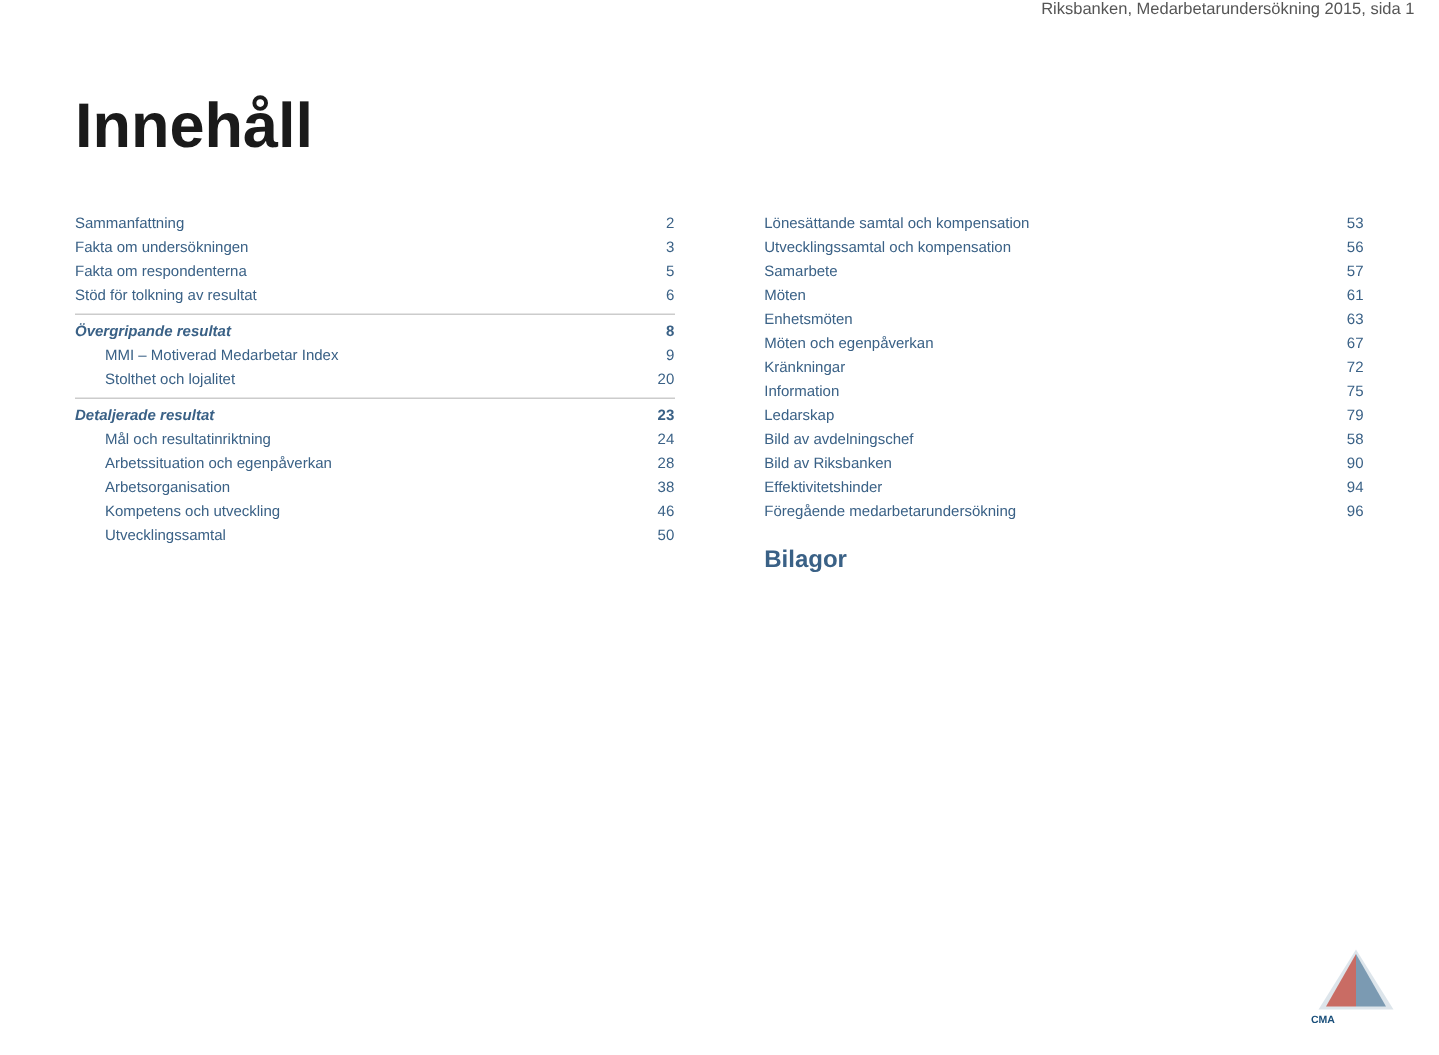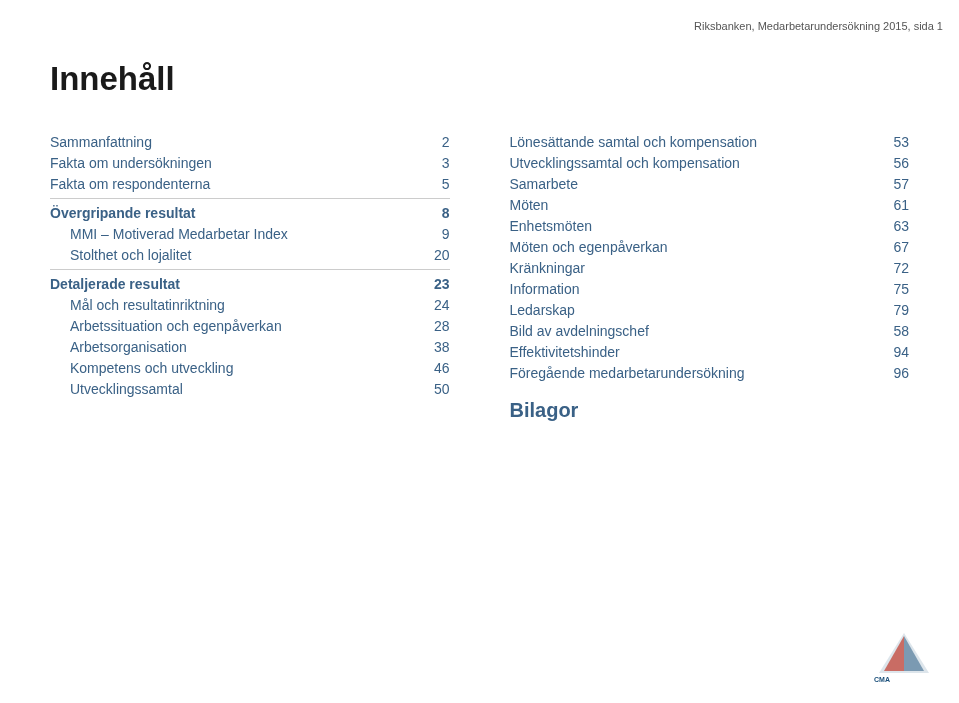--- a/index.html
+++ b/index.html
@@ -12,32 +12,32 @@
       background: #ffffff;
       font-family: Arial, Helvetica, sans-serif;
       width: 959px;
       min-height: 703px;
       position: relative;
       color: #333333;
     }
 
     .page-header {
       position: absolute;
-      top: 20px;
+      top: 0;
       right: 16px;
       font-size: 11px;
       color: #555555;
     }
 
     .page-content {
       padding: 40px 50px 40px 50px;
     }
 
     .page-title {
-      font-size: 33px;
+      font-size: 42px;
       font-weight: bold;
       color: #1a1a1a;
       margin-bottom: 36px;
       margin-top: 20px;
     }
 
     .toc-container {
       display: flex;
       gap: 0px;
       width: 100%;
@@ -52,35 +52,36 @@
       flex: 1;
       padding-left: 30px;
       border-left: none;
     }
 
     .toc-item {
       display: flex;
       justify-content: space-between;
       align-items: baseline;
       margin-bottom: 5px;
-      font-size: 14px;
+      font-size: 10px;
       color: #3a6186;
     }
 
     .toc-item.subsection {
       padding-left: 20px;
       font-weight: normal;
     }
 
     .toc-item-label {
       color: #3a6186;
     }
 
     .toc-item-label.bold {
       font-weight: bold;
+      font-style: italic;
     }
 
     .toc-item-page {
       font-weight: normal;
       color: #3a6186;
       min-width: 30px;
       text-align: right;
     }
 
     .toc-item-page.bold {
@@ -88,21 +89,21 @@
     }
 
     .divider-line {
       width: 100%;
       height: 1px;
       background: #cccccc;
       margin: 6px 0;
     }
 
     .bilagor-label {
-      font-size: 20px;
+      font-size: 16px;
       color: #3a6186;
       font-weight: bold;
       margin-top: 18px;
     }
 
     .cma-logo {
       position: absolute;
       bottom: 20px;
       right: 20px;
       width: 70px;
@@ -132,20 +133,24 @@
           <span class="toc-item-page">2</span>
         </div>
         <div class="toc-item">
           <span class="toc-item-label">Fakta om undersökningen</span>
           <span class="toc-item-page">3</span>
         </div>
         <div class="toc-item">
           <span class="toc-item-label">Fakta om respondenterna</span>
           <span class="toc-item-page">5</span>
         </div>
+        <div class="toc-item">
+          <span class="toc-item-label">Stöd för tolkning av resultat</span>
+          <span class="toc-item-page">6</span>
+        </div>
         <div class="divider-line"></div>
         <div class="toc-item">
           <span class="toc-item-label bold">Övergripande resultat</span>
           <span class="toc-item-page bold">8</span>
         </div>
         <div class="toc-item subsection">
           <span class="toc-item-label">MMI – Motiverad Medarbetar Index</span>
           <span class="toc-item-page">9</span>
         </div>
         <div class="toc-item subsection">
@@ -212,20 +217,24 @@
           <span class="toc-item-label">Information</span>
           <span class="toc-item-page">75</span>
         </div>
         <div class="toc-item">
           <span class="toc-item-label">Ledarskap</span>
           <span class="toc-item-page">79</span>
         </div>
         <div class="toc-item">
           <span class="toc-item-label">Bild av avdelningschef</span>
           <span class="toc-item-page">58</span>
+        </div>
+        <div class="toc-item">
+          <span class="toc-item-label">Bild av Riksbanken</span>
+          <span class="toc-item-page">90</span>
         </div>
         <div class="toc-item">
           <span class="toc-item-label">Effektivitetshinder</span>
           <span class="toc-item-page">94</span>
         </div>
         <div class="toc-item">
           <span class="toc-item-label">Föregående medarbetarundersökning</span>
           <span class="toc-item-page">96</span>
         </div>
         <div class="bilagor-label">Bilagor</div>

